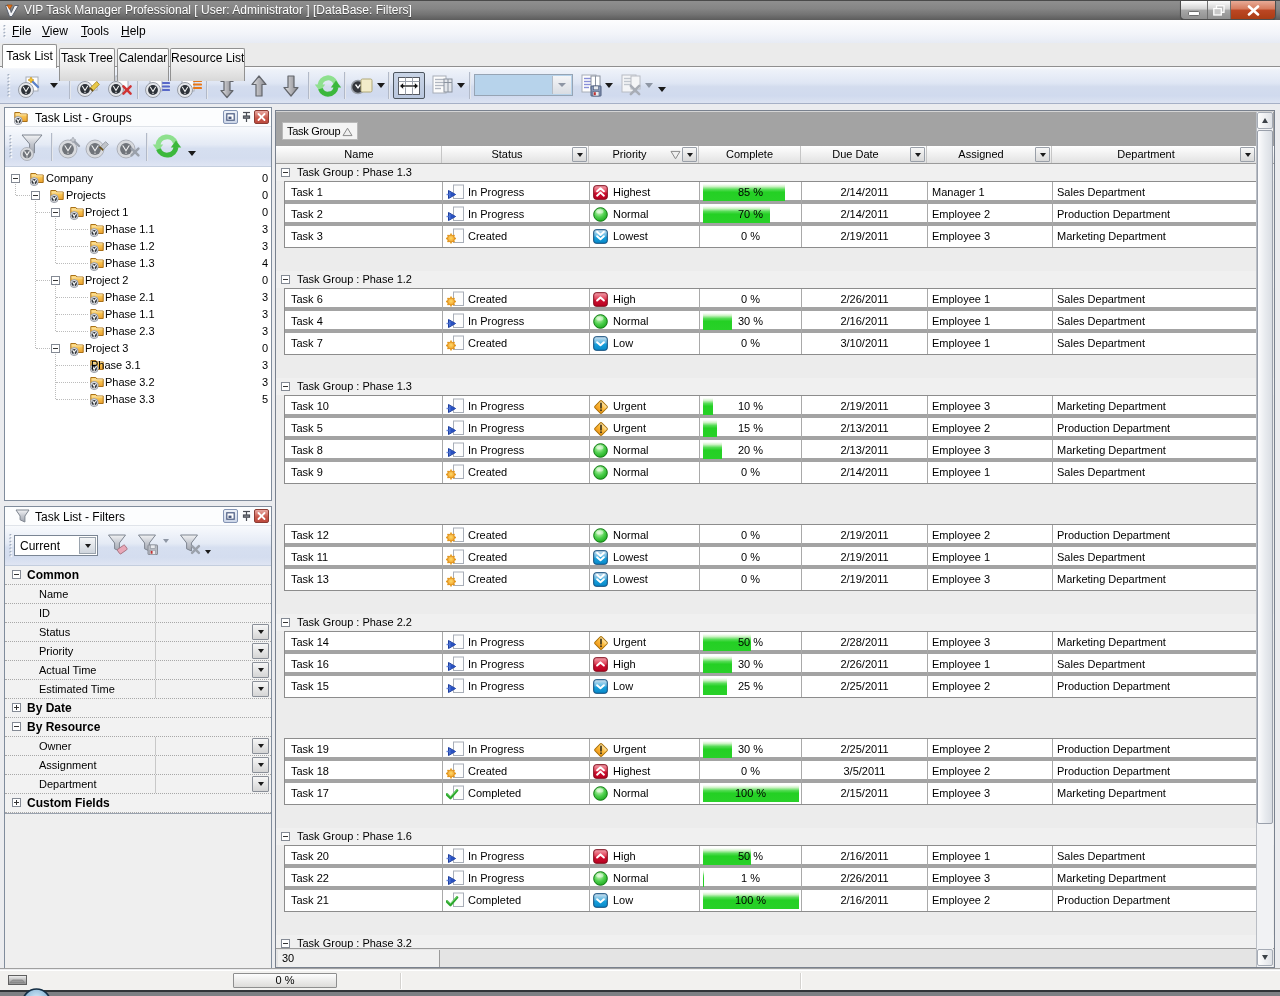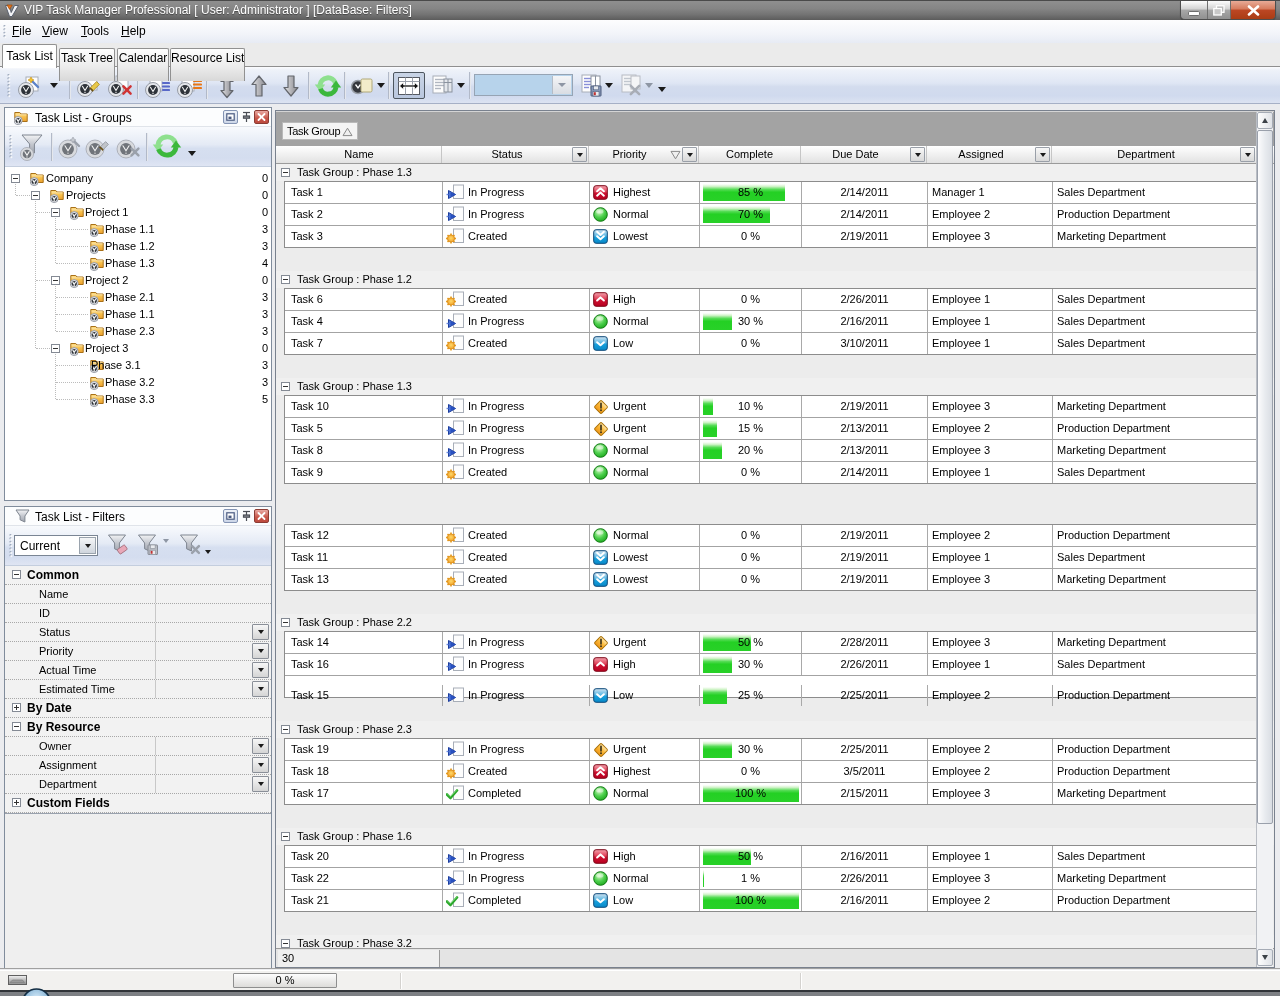--- a/index.html
+++ b/index.html
@@ -117,21 +117,21 @@
     background:linear-gradient(180deg,#f8f8f8,#d8d8d8);border:1px solid #999fa8;
     box-sizing:border-box;display:flex;align-items:center;justify-content:center;border-radius:1px}
   .col-filter .dd-arrow{border-top-width:4px;border-left-width:3.5px;border-right-width:3.5px}
   .sort-tri{position:absolute;top:4px;width:11px;height:10px}
   .gridbody{position:absolute;left:0;top:53px;width:998px;height:784px;overflow:hidden;background:#ececec}
   .group-row{position:absolute;left:0;width:100%;height:17px;line-height:17px;background:#f0f0f0}
   .group-row .g-label{position:absolute;left:21px;top:0;white-space:nowrap}
   .group-row .expander{left:5px;top:4px}
   .datablock{position:absolute;left:8px;width:973px;background:#fff;
     border:1px solid #8c8c8c;box-sizing:border-box}
-  .drow{position:absolute;left:0;width:100%;height:22px;border-bottom:1px solid #a3a3a3;box-sizing:border-box}
+  .drow{position:absolute;left:0;width:100%;height:22px;border-bottom:4px solid #a3a3a3;box-sizing:border-box}
   .drow:last-child{border-bottom:none}
   .dcell{position:absolute;top:0;height:21px;line-height:21px;border-right:1px solid #a9a9a9;
     box-sizing:border-box;white-space:nowrap;overflow:hidden}
   .dcell.last{border-right:none}
   .dcell .cell-icon{position:absolute;left:3px;top:2px}
   .dcell .with-icon{position:absolute;left:25px;top:0}
   .pbar{position:absolute;left:3px;top:2px;height:17px;
     background:linear-gradient(180deg,#ffffff 0%,#d2f4ca 14%,#56dc56 32%,#24d024 48%,#28d128 100%)}
   .pct{position:absolute;left:0;top:0;width:100%;text-align:center;line-height:21px}
   .gridfooter{position:absolute;left:0;top:837px;width:998px;height:19px;background:#e4e4e4;
@@ -1902,21 +1902,21 @@
           <div class="dcell" style="left: 517px; width: 126px;">
             <div class="pct">2/26/2011</div>
           </div>
           <div class="dcell" style="left: 643px; width: 125px;">
             <span style="position: absolute; left: 4px; top: 0px;">Employee 1</span>
           </div>
           <div class="dcell last" style="left: 768px; width: 203px;">
             <span style="position: absolute; left: 4px; top: 0px;">Sales Department</span>
           </div>
         </div>
-        <div class="drow" style="top: 44px; margin-top: 9px;">
+        <div class="drow" style="top: 44px;">
           <div class="dcell" style="left: 0px; width: 158px;">
             <span style="position: absolute; left: 6px; top: 0px;">Task 15</span>
           </div>
           <div class="dcell" style="left: 158px; width: 147px;">
             <span class="cell-icon">
               <svg width="19" height="16" viewBox="0 0 19 16">
                 <rect x="7.5" y="1" width="10" height="13.5" fill="#fdfdfd" stroke="#a8aeb8" stroke-width="1"></rect>
                 <path d="M2.5 6.5 L9.5 10.5 L2.5 14.5 Z" fill="#4a74d8" stroke="#1c3c9c" stroke-width="1" stroke-linejoin="round"></path>
                 <path d="M4.5 8.5 L10 10.5 L4.5 12.5" fill="#2850c0" stroke="none"></path>
                 <line x1="0.5" y1="10.5" x2="2.5" y2="10.5" stroke="#6a8ae0" stroke-width="1.4"></line>
@@ -1948,24 +1948,20 @@
           <div class="dcell" style="left: 517px; width: 126px;">
             <div class="pct">2/25/2011</div>
           </div>
           <div class="dcell" style="left: 643px; width: 125px;">
             <span style="position: absolute; left: 4px; top: 0px;">Employee 2</span>
           </div>
           <div class="dcell last" style="left: 768px; width: 203px;">
             <span style="position: absolute; left: 4px; top: 0px;">Production Department</span>
           </div>
         </div>
-      </div>
-      <div class="group-row" style="top: 557px;">
-        <span class="expander"></span>
-        <span class="g-label">Task Group : Phase 2.3</span>
       </div>
       <div class="datablock" style="top: 574px; height: 67px;">
         <div class="drow" style="top: 0px;">
           <div class="dcell" style="left: 0px; width: 158px;">
             <span style="position: absolute; left: 6px; top: 0px;">Task 19</span>
           </div>
           <div class="dcell" style="left: 158px; width: 147px;">
             <span class="cell-icon">
               <svg width="19" height="16" viewBox="0 0 19 16">
                 <rect x="7.5" y="1" width="10" height="13.5" fill="#fdfdfd" stroke="#a8aeb8" stroke-width="1"></rect>

